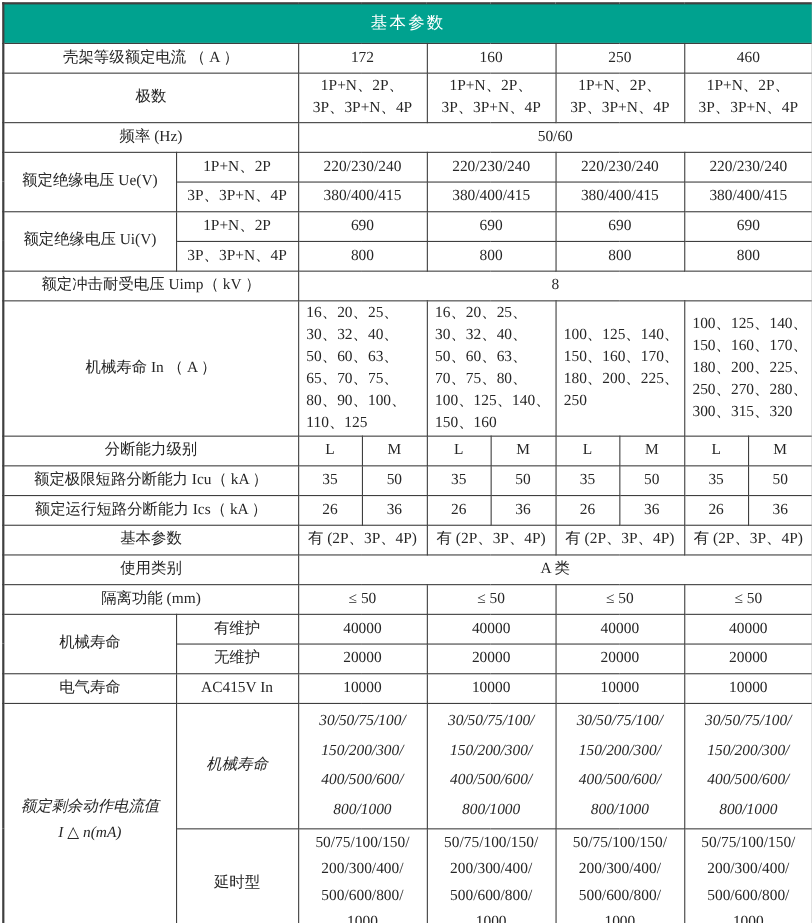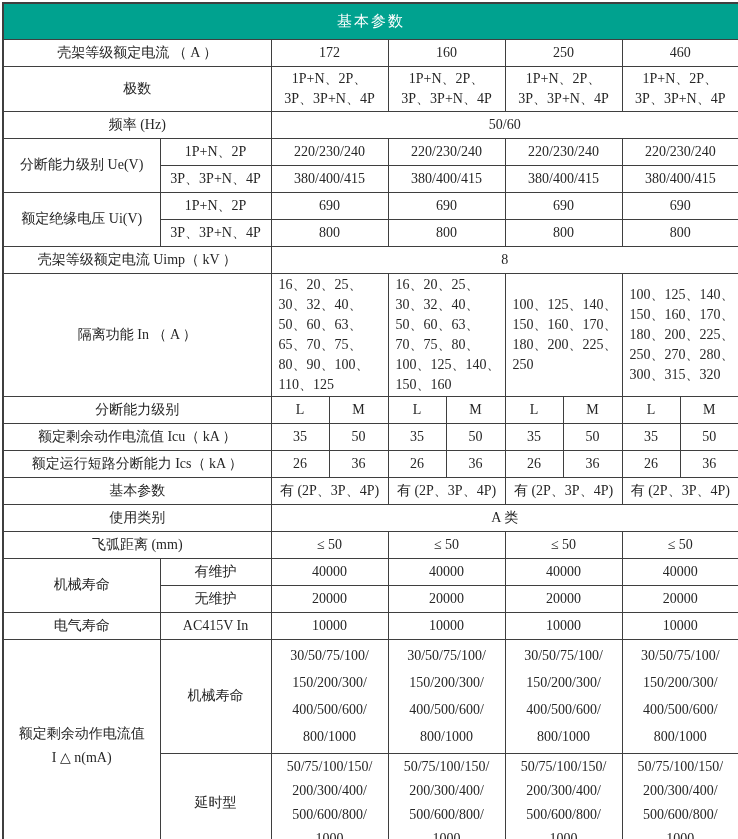--- a/index.html
+++ b/index.html
@@ -39,21 +39,21 @@
   }
   .pre   { white-space: pre-line; }
   .left  { text-align: left; padding-left: 7px; }
   .lh20  { line-height: 20px; margin-top: 26px; }
   .lh24  { line-height: 24px; }
   .lh27  { line-height: 27px; }
   
   tr.h27  td { height: 27px; }
   tr.h45  td { height: 45px; }
   tr.h120 td { height: 120px; }
-  tr.h114 td { height: 114px; }
+  tr.h114 td { height: 114px; font-style: italic; }
   tr.h98  td { height: 98px; text-align: center; }
 </style>
 </head>
 <body>
 
 <div class="table-frame">
 <table>
   <colgroup>
     <col style="width:157px">
         <col style="width:111px">
@@ -91,21 +91,21 @@
     <td colspan="2" class="pre lh20">1P+N、2P、
 3P、3P+N、4P</td>
   </tr>
 
   <tr class="h27">
     <td colspan="2">频率 (Hz)</td>
     <td colspan="8">50/60</td>
   </tr>
 
   <tr class="h27">
-    <td colspan="1" rowspan="2">分断能力级别 Ue(V)</td>
+    <td colspan="1" rowspan="2">额定绝缘电压 Ue(V)</td>
     <td>1P+N、2P</td>
     <td colspan="2">220/230/240</td>
     <td colspan="2">220/230/240</td>
     <td colspan="2">220/230/240</td>
     <td colspan="2">220/230/240</td>
   </tr>
   <tr class="h27">
     <td>3P、3P+N、4P</td>
     <td colspan="2">380/400/415</td>
     <td colspan="2">380/400/415</td>
@@ -123,26 +123,26 @@
   </tr>
   <tr class="h27">
     <td>3P、3P+N、4P</td>
     <td colspan="2">800</td>
     <td colspan="2">800</td>
     <td colspan="2">800</td>
     <td colspan="2">800</td>
   </tr>
 
   <tr class="h27">
-    <td colspan="2">壳架等级额定电流 Uimp（ kV ）</td>
+    <td colspan="2">额定冲击耐受电压 Uimp（ kV ）</td>
     <td colspan="8">8</td>
   </tr>
 
   <tr class="h120">
-    <td colspan="2">隔离功能 In （ A ）</td>
+    <td colspan="2">机械寿命 In （ A ）</td>
     <td colspan="2" class="pre left lh20">16、20、25、
 30、32、40、
 50、60、63、
 65、70、75、
 80、90、100、
 110、125</td>
     <td colspan="2" class="pre left lh20">16、20、25、
 30、32、40、
 50、60、63、
 70、75、80、
@@ -165,21 +165,21 @@
     <td>M</td>
     <td>L</td>
     <td>M</td>
     <td>L</td>
     <td>M</td>
     <td>L</td>
     <td>M</td>
   </tr>
 
   <tr class="h27">
-    <td colspan="2">额定剩余动作电流值 Icu（ kA ）</td>
+    <td colspan="2">额定极限短路分断能力 Icu（ kA ）</td>
     <td>35</td>
     <td>50</td>
     <td>35</td>
     <td>50</td>
     <td>35</td>
     <td>50</td>
     <td>35</td>
     <td>50</td>
   </tr>
 
@@ -202,21 +202,21 @@
     <td colspan="2">有 (2P、3P、4P)</td>
     <td colspan="2">有 (2P、3P、4P)</td>
   </tr>
 
   <tr class="h27">
     <td colspan="2">使用类别</td>
     <td colspan="8">A 类</td>
   </tr>
 
   <tr class="h27">
-    <td colspan="2">飞弧距离 (mm)</td>
+    <td colspan="2">隔离功能 (mm)</td>
     <td colspan="2">≤ 50</td>
     <td colspan="2">≤ 50</td>
     <td colspan="2">≤ 50</td>
     <td colspan="2">≤ 50</td>
   </tr>
 
   <tr class="h27">
     <td rowspan="2">机械寿命</td>
     <td>有维护</td>
     <td colspan="2">40000</td>

